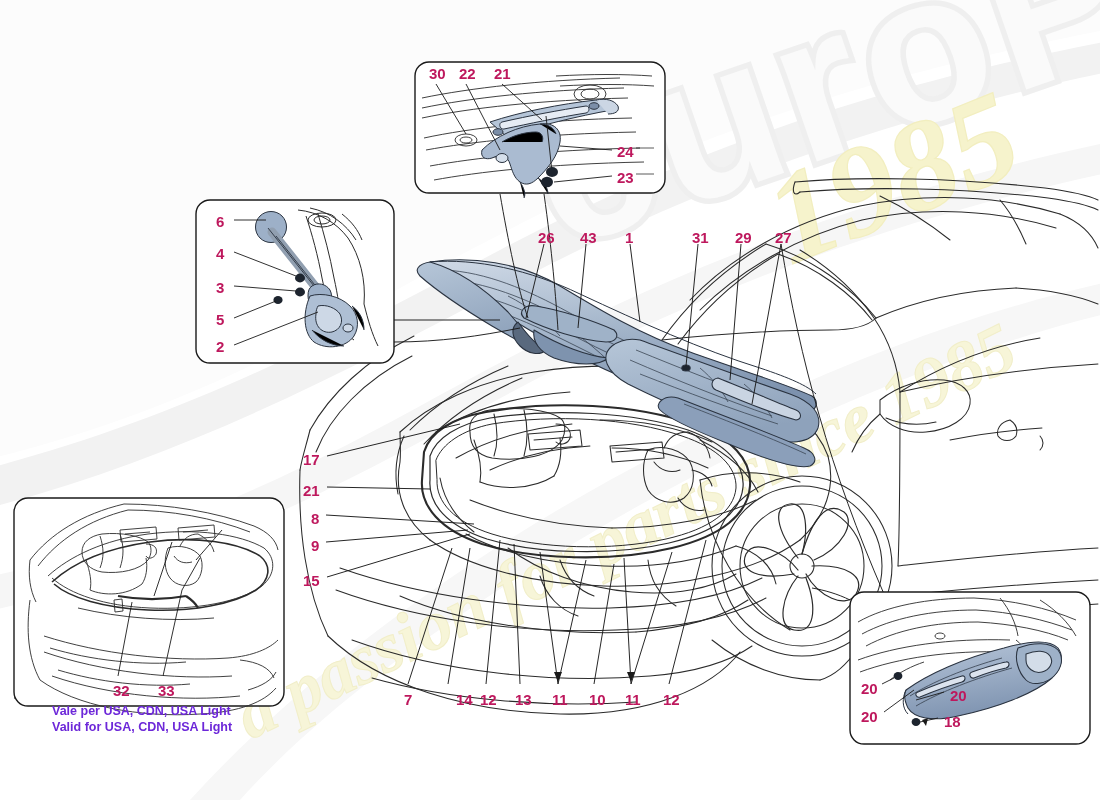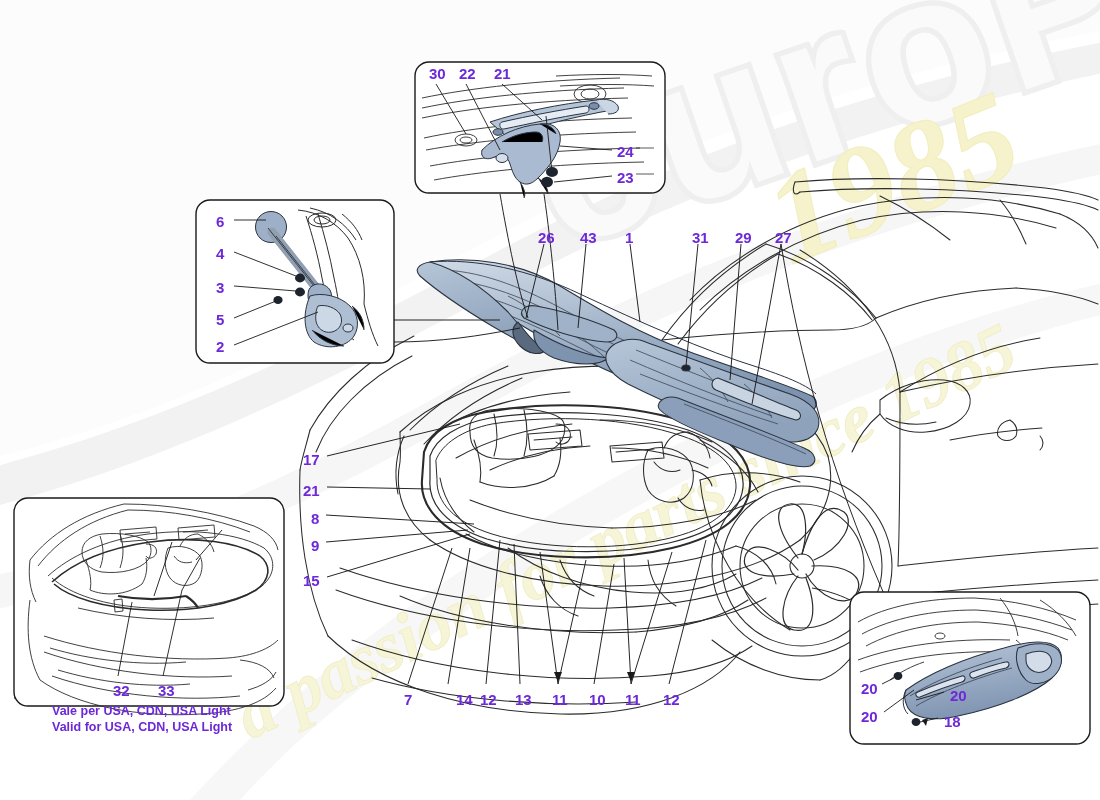--- a/index.html
+++ b/index.html
@@ -9,21 +9,21 @@
     font-family:"Liberation Sans", sans-serif;
     overflow:hidden;position:relative;
   }
   #stage{position:absolute;left:0;top:0;width:1100px;height:800px;background:#fff;}
   svg.layer{position:absolute;left:0;top:0;width:1100px;height:800px;}
   .lbl{
     position:absolute;
     font-family:"Liberation Sans", sans-serif;
     font-weight:bold;
     font-size:15px;
-    color:#6d28d9;
+    color:#be185d;
     line-height:1;
     white-space:nowrap;
     letter-spacing:-0.2px;
   }
   .cap{
     position:absolute;
     font-family:"Liberation Sans", sans-serif;
     font-weight:bold;
     font-size:12.5px;
     color:#6d28d9;

